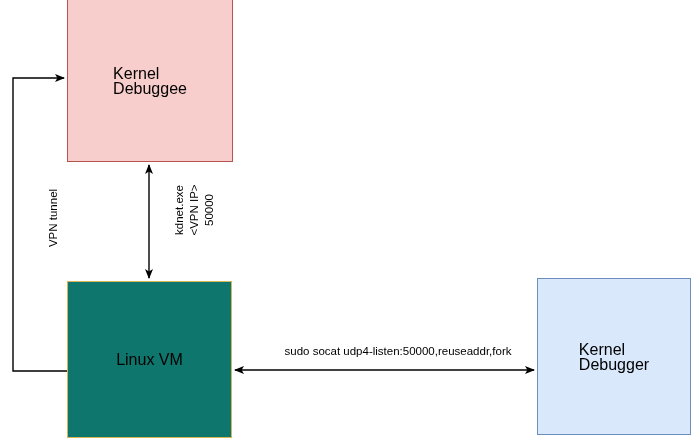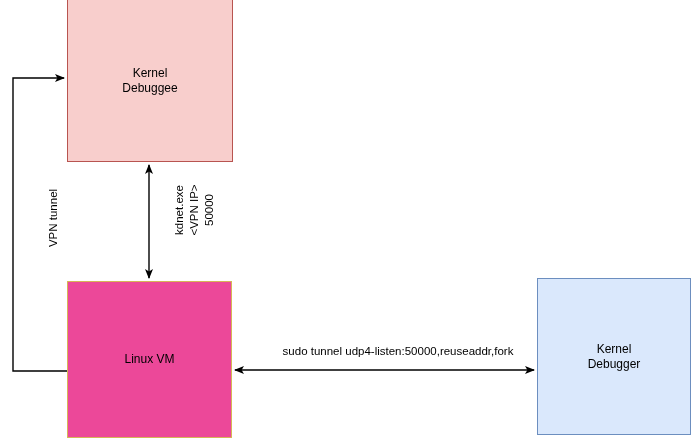--- a/index.html
+++ b/index.html
@@ -22,40 +22,39 @@
     height: 441px;
   }
   .node {
     position: absolute;
     box-sizing: border-box;
     border-width: 1px;
     border-style: solid;
     display: flex;
     align-items: center;
     justify-content: center;
-    text-align: center;
-    font-size: 12px;
+    font-size: 16px;
     line-height: 15px;
     white-space: pre-line;
     z-index: 2;
   }
   #node-kernel-debuggee {
     left: 67px;
     top: -1px;
     width: 166px;
     height: 163px;
     background: #f8cecc;
     border-color: #b85450;
   }
   #node-linux-vm {
     left: 67px;
     top: 281px;
     width: 165px;
     height: 157px;
-    background: #ec4899;
+    background: #0f766e;
     border-color: #d6b656;
   }
   #node-kernel-debugger {
     left: 537px;
     top: 278px;
     width: 154px;
     height: 157px;
     background: #dae8fc;
     border-color: #6c8ebf;
   }
@@ -145,16 +144,16 @@
 
   <div class="edge-label rot-label" id="label-vpn-tunnel">VPN tunnel</div>
 
   <div class="edge-label rot-label" id="label-kdnet-line1">kdnet.exe</div>
 
   <div class="edge-label rot-label" id="label-kdnet-line2">&lt;VPN IP&gt;</div>
 
   <div class="edge-label rot-label" id="label-kdnet-line3">50000</div>
 
   <div class="edge-label" id="label-socat">
-    <div>sudo tunnel udp4-listen:50000,reuseaddr,fork</div>
+    <div>sudo socat udp4-listen:50000,reuseaddr,fork</div>
   </div>
 
 </div>
 
 </body></html>

